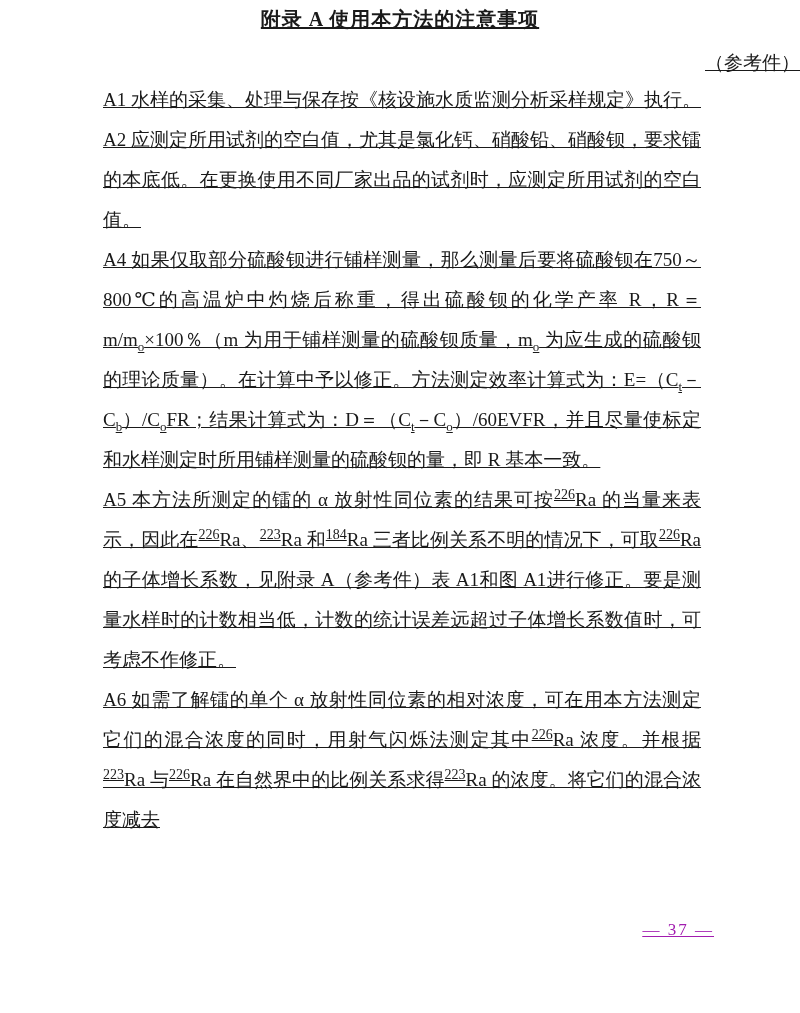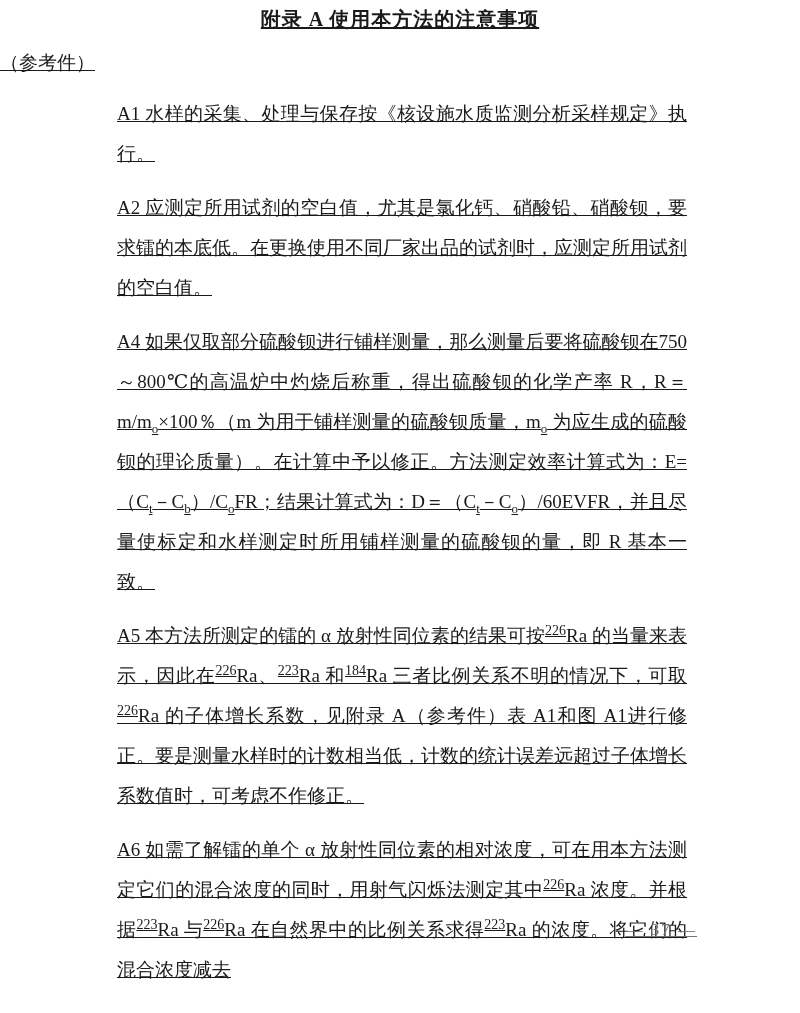--- a/index.html
+++ b/index.html
@@ -19,50 +19,50 @@
     position: absolute;
     top: 6px; left: 0; width: 100%;
     text-align: center;
     font-size: 20px;
     font-weight: bold;
     letter-spacing: 1px;
   }
   .subtitle {
     position: absolute;
     top: 50px; left: 0; width: 100%;
-    text-align: left;
+    text-align: right;
     font-size: 19px;
   }
   .body-text {
     position: absolute;
     top: 80px; left: 103px;
     width: 598px;
     font-size: 19px;
     line-height: 40px;
     text-align: justify;
     text-justify: inter-ideograph;
   }
-  .body-text p { margin: 14px; }
+  .body-text p { margin: 0; }
   .body-text sup {
     font-size: 14px;
     line-height: 0;
     vertical-align: super;
   }
   .body-text sub {
     font-size: 13px;
     line-height: 0;
     vertical-align: sub;
   }
   .footer {
     position: absolute;
-    top: 920px; left: 0;
+    top: 920px; left: 17px;
     width: 697px;
     text-align: right;
     font-size: 17px;
-    color: #737373;
+    color: #a21caf;
     letter-spacing: 2px;
   }
 </style>
 </head>
 <body>
 
 <div class="page">
 
   <h1 class="title">附录 A 使用本方法的注意事项</h1>
 

